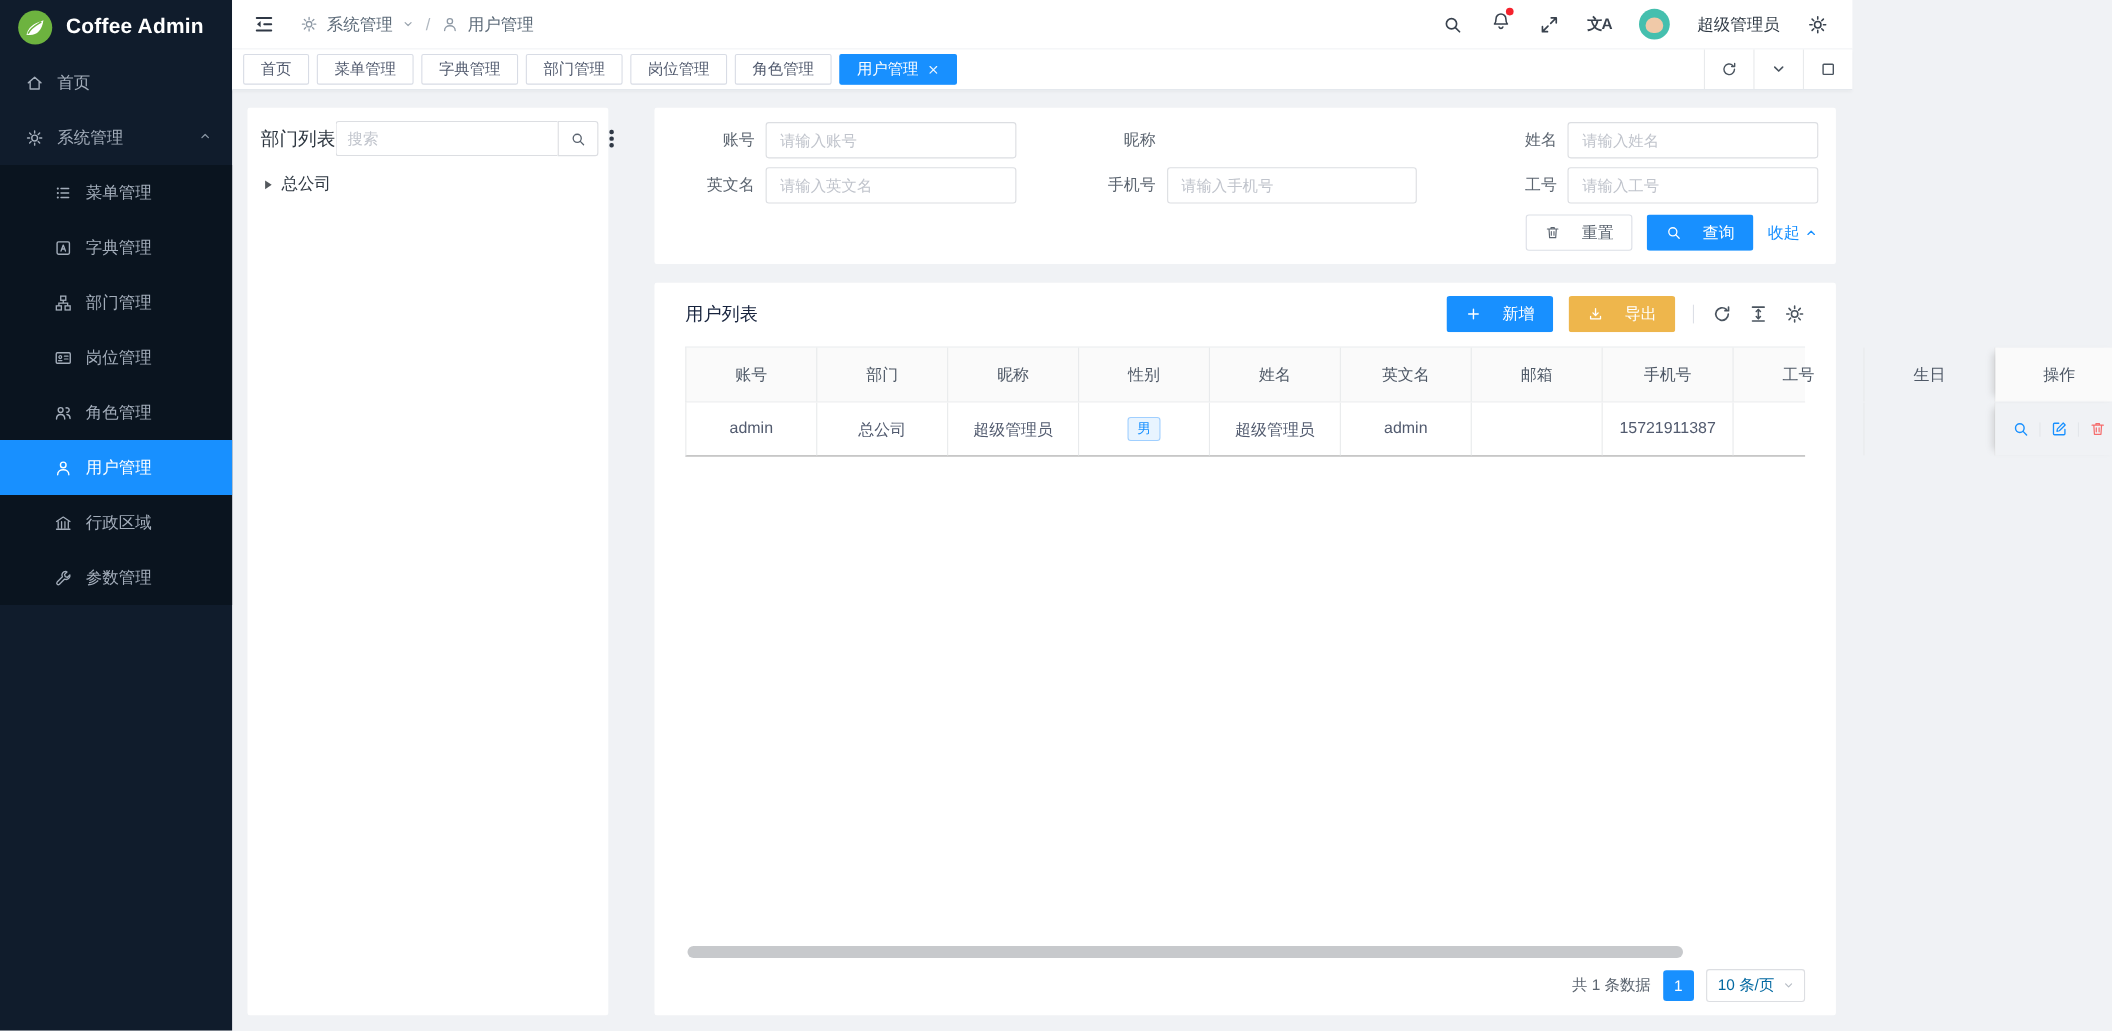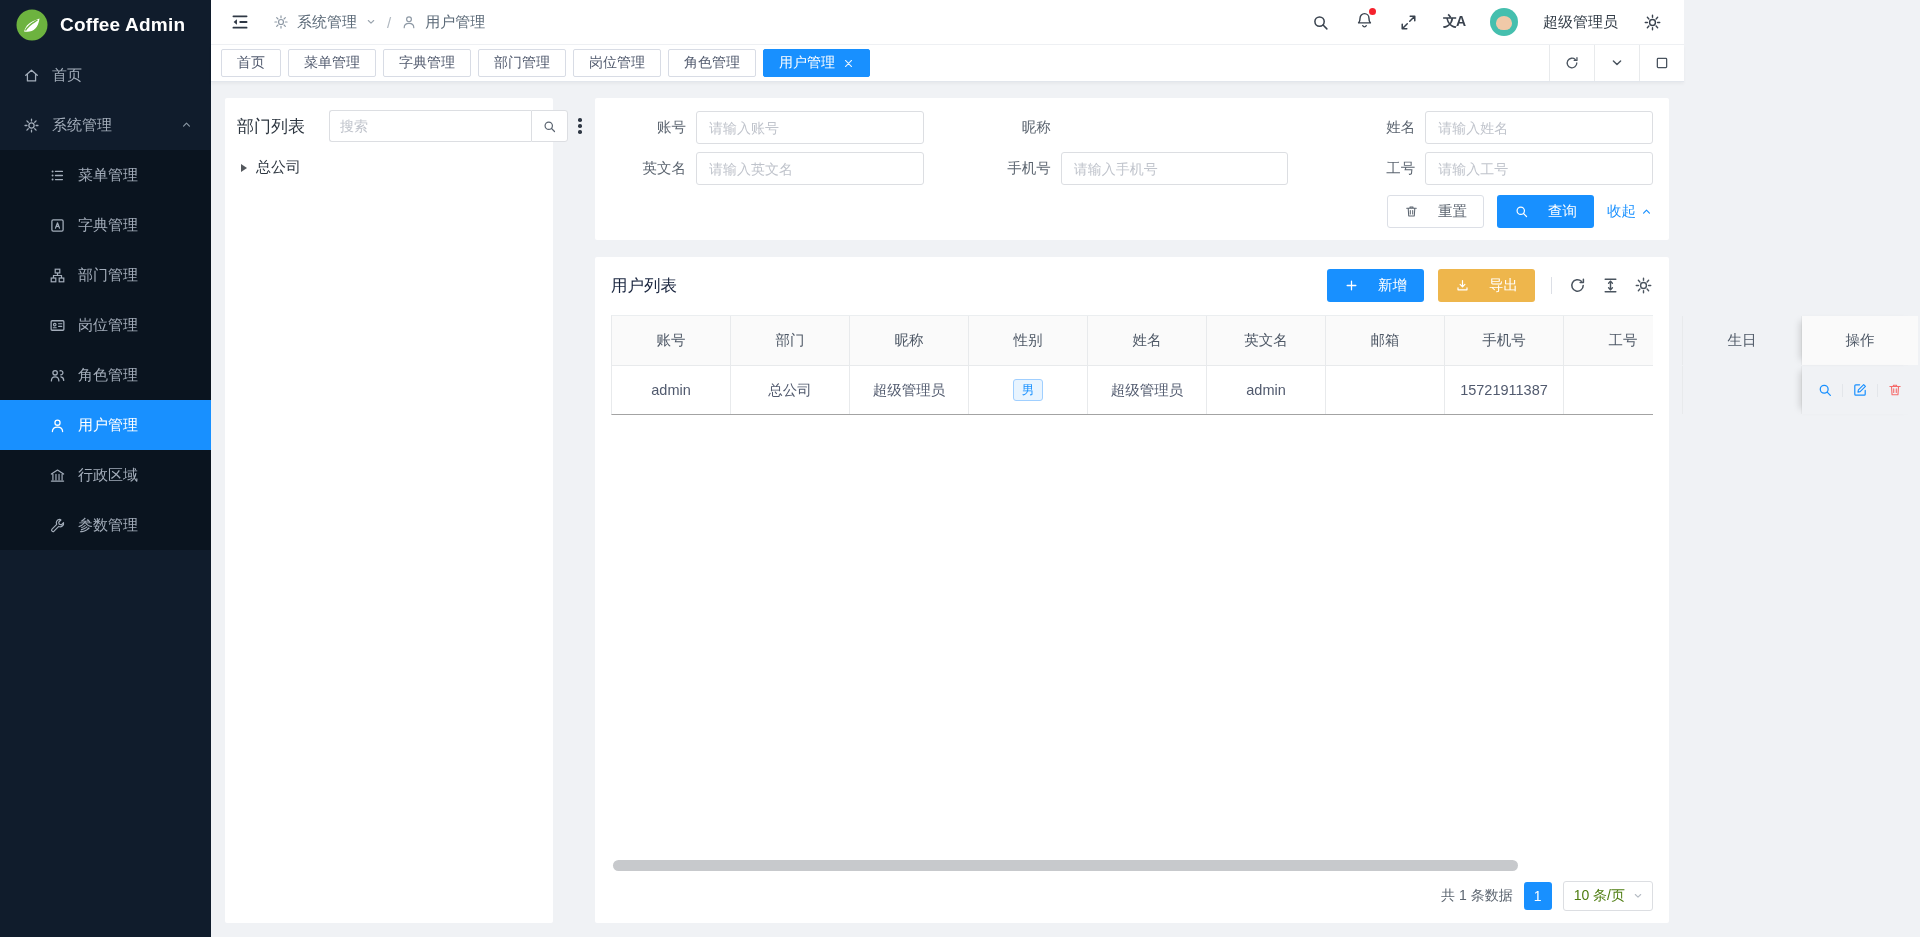--- a/index.html
+++ b/index.html
@@ -46,21 +46,21 @@
   .tab-ctl { width:45px; border-left:1px solid #e8eaec; display:flex; align-items:center; justify-content:center; color:#4a545f; cursor:pointer; }
   .tab-ctl svg { width:16px; height:16px; }
 
   
   .content { flex:1; display:flex; gap:14px; padding:16px 15px 14px 14px; min-height:0; }
   .card { background:#fff; border-radius:2px; }
 
   
   .dept-card { width:328px; flex:0 0 328px; padding:12px 12px; display:flex; flex-direction:column; }
   .dept-head { display:flex; align-items:center; }
-  .dept-title { font-size:17px; color:#2d3640; white-space:nowrap; margin-right:24px; }
+  .dept-title { font-size:17px; color:#2d3640; white-space:nowrap; margin-right:0; }
   .dept-search { flex:1; display:flex; }
   .dept-search input { flex:1; min-width:0; height:32px; border:1px solid #dcdee2; border-right:none; border-radius:3px 0 0 3px; padding:0 10px; font-size:14px; color:#515a6e; outline:none; }
   .dept-search-btn { width:37px; height:32px; border:1px solid #dcdee2; border-radius:0 3px 3px 0; background:#fff; display:flex; align-items:center; justify-content:center; color:#5b6470; cursor:pointer; }
   .dept-search-btn svg { width:15px; height:15px; }
   .dots { display:flex; flex-direction:column; gap:2.5px; padding:4px 2px 4px 10px; cursor:pointer; }
   .dots i { width:3.5px; height:3.5px; border-radius:50%; background:#2f3845; }
   .tree-row { margin-top:16px; display:flex; align-items:center; gap:9px; font-size:15px; color:#2d3640; padding-left:4px; cursor:pointer; }
   .caret { width:0; height:0; border-left:6px solid #54585d; border-top:4.5px solid transparent; border-bottom:4.5px solid transparent; }
 
   
@@ -74,21 +74,21 @@
   .form-actions { display:flex; justify-content:flex-end; align-items:center; gap:13px; margin-top:10px; }
   .btn { height:33px; border-radius:3px; font-size:14.5px; display:inline-flex; align-items:center; justify-content:center; gap:19px; padding:0 16px; cursor:pointer; border:1px solid transparent; }
   .btn svg { width:15px; height:15px; }
   .btn-reset { background:#fff; border-color:#dcdfe6; color:#5c6570; }
   .btn-primary { background:#1890ff; color:#fff; }
   .btn-export { background:#eeb64c; color:#fff; }
   .collapse-link { display:flex; align-items:center; gap:4px; color:#1890ff; font-size:14.5px; cursor:pointer; }
   .collapse-link svg { width:13px; height:13px; }
 
   
-  .table-card { flex:1; margin-top:17px; padding:12px 16px 10px; display:flex; flex-direction:column; min-height:0; }
+  .table-card { flex:1; margin-top:17px; padding:12px 28px 10px; display:flex; flex-direction:column; min-height:0; }
   .table-toolbar { display:flex; align-items:center; margin-bottom:13px; flex-shrink:0; }
   .table-title { font-size:16.5px; color:#17233d; }
   .toolbar-right { margin-left:auto; display:flex; align-items:center; gap:14px; }
   .toolbar-divider { width:1px; height:17px; background:#dcdfe6; margin:0 2px; }
   .tool-ico { width:19px; height:19px; color:#4a545f; cursor:pointer; }
 
   .table-wrap { display:flex; flex-direction:column; flex:1; min-height:0; }
   .t-header, .t-row { display:flex; border-left:1px solid #e8eaec; }
   .t-header { background:#fafafa; border-top:1px solid #ebeef0; border-bottom:1px solid #e8eaec; height:51px; }
   .t-row { height:49px; border-bottom:1px solid #a3a3a3; background:#fff; }
@@ -100,21 +100,21 @@
   .op-view,.op-edit { color:#1890ff; }
   .op-del { color:#f56c6c; }
   .op-sep { width:1px; height:13px; background:#e3e6ea; margin:0 9px; }
   .t-spacer { flex:1; }
 
   .h-scrollbar { height:11px; position:relative; margin-bottom:7px; flex-shrink:0; }
   .h-thumb { position:absolute; left:2px; top:0; height:11px; width:905px; border-radius:6px; background:#c7c9cc; cursor:pointer; }
 
   .pagination { display:flex; justify-content:flex-end; align-items:center; gap:11px; padding:3px 0 2px; flex-shrink:0; font-size:14px; color:#5c6570; }
   .page-num { width:28px; height:28px; border-radius:3px; background:#1890ff; color:#fff; display:flex; align-items:center; justify-content:center; font-size:14px; cursor:pointer; }
-  .page-size { height:30px; border:1px solid #dcdee2; border-radius:3px; display:flex; align-items:center; gap:7px; padding:0 8px 0 10px; color:#4d7c0f; cursor:pointer; background:#fff; }
+  .page-size { height:30px; border:1px solid #dcdee2; border-radius:3px; display:flex; align-items:center; gap:7px; padding:0 8px 0 10px; color:#0369a1; cursor:pointer; background:#fff; }
   .page-size svg { width:12px; height:12px; color:#b6bcc4; }
 
   .sprite { position:absolute; width:0; height:0; overflow:hidden; }
 </style>
 </head>
 <body>
 
 <svg class="sprite" xmlns="http://www.w3.org/2000/svg">
   <defs>
     <symbol id="i-home" viewBox="0 0 20 20">

